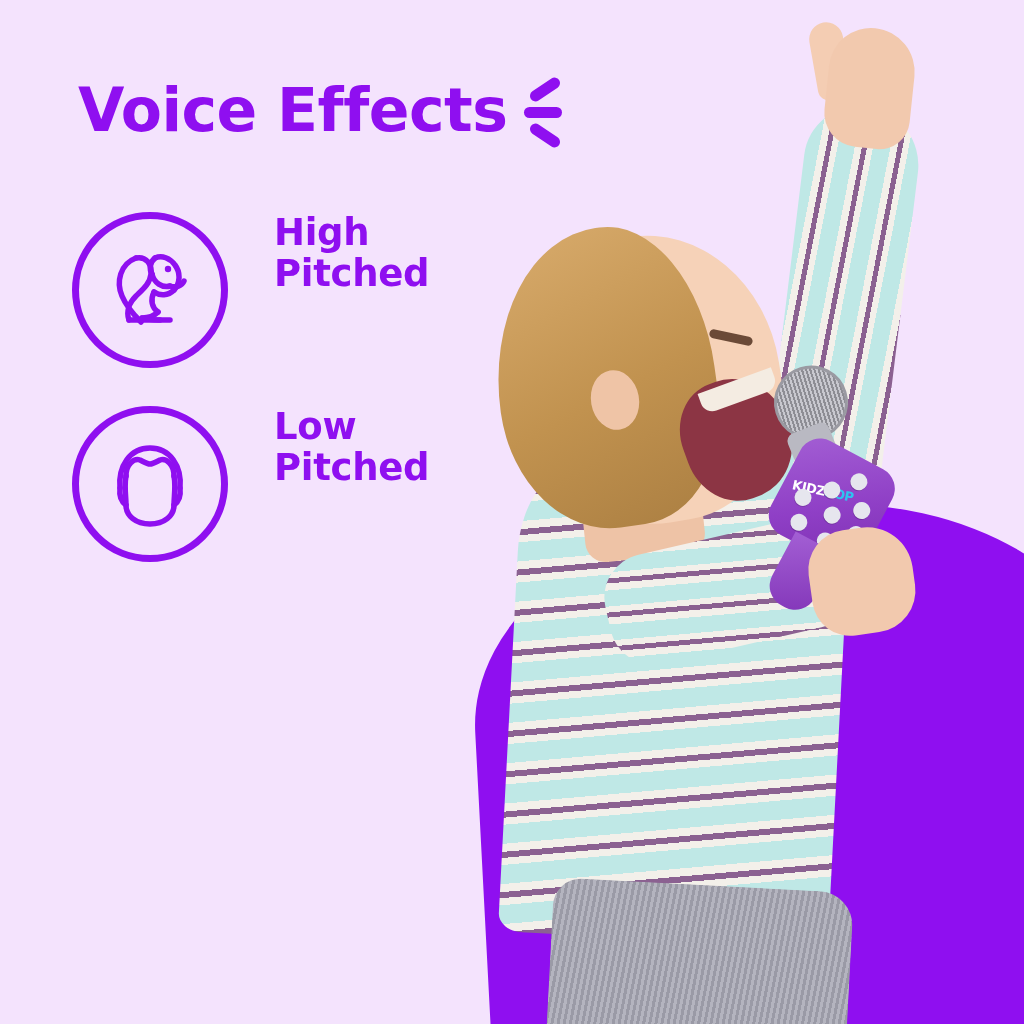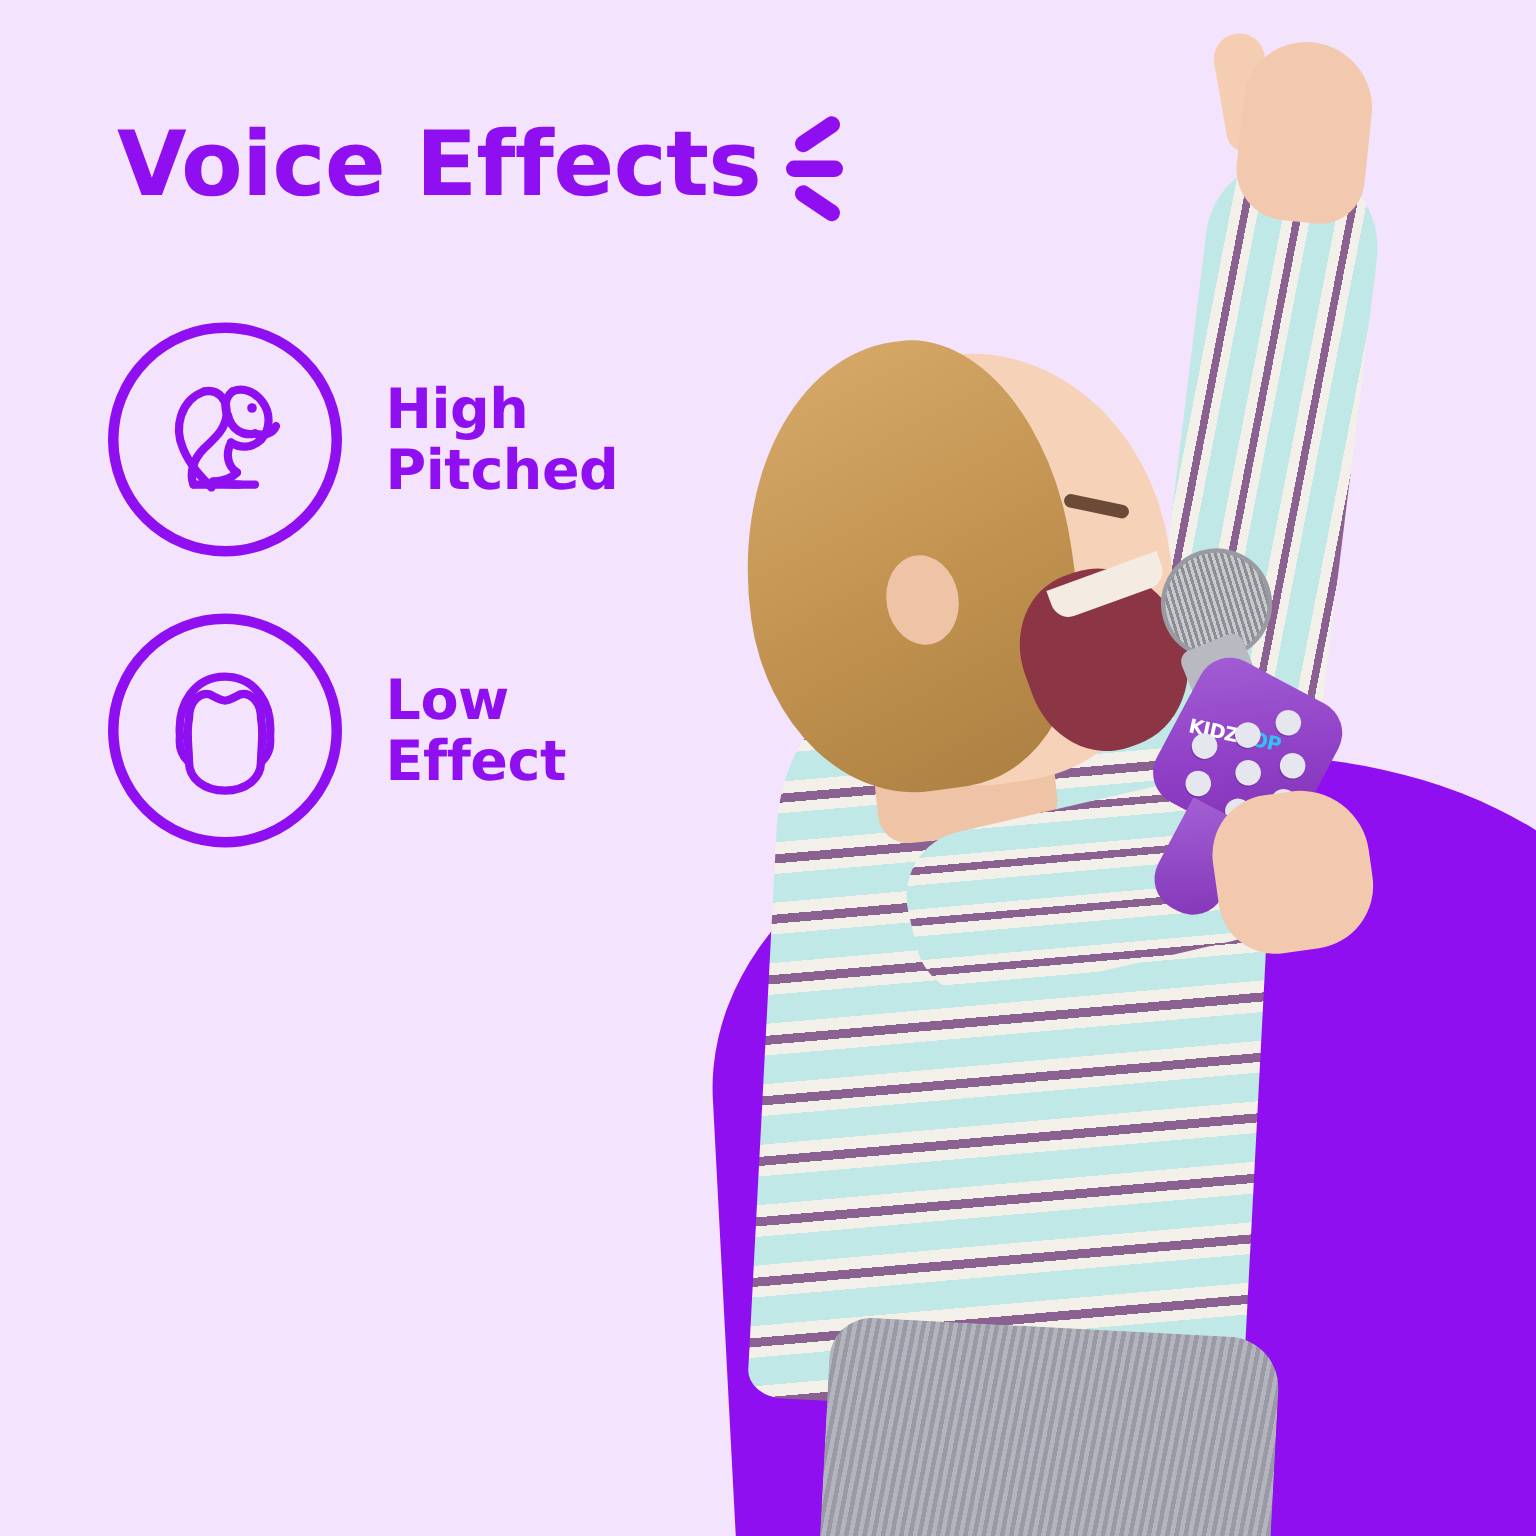--- a/index.html
+++ b/index.html
@@ -66,22 +66,21 @@
   .heading-mark i.m3 { width:34px; left:8px;  top:54px; transform:rotate(34deg); }
 
   
   .features {
     position:absolute;
     left:72px; top:212px;
     width:430px;
   }
   .feature {
     display:flex;
-    align-items:center;
-    gap:29px;
+    gap:46px;
     height:162px;
     margin-bottom:32px;
   }
   .feature:last-child { margin-bottom:0; }
 
   .feature-icon {
     flex:0 0 auto;
     width:156px; height:156px;
     border-radius:50%;
     border:7px solid #8f0ff0;
@@ -395,19 +394,19 @@
       <div class="feature-icon">
         <svg width="104" height="104" viewBox="0 0 104 104" fill="none" stroke="#8f0ff0" stroke-width="5.5" stroke-linecap="round" stroke-linejoin="round">
           <path d="M22 56 C20 34 32 16 52 16 C72 16 84 34 82 56"></path>
           <path d="M22 56 C21 64 24 70 28 73"></path>
           <path d="M82 56 C83 64 80 70 76 73"></path>
           <path d="M28 44 C28 32 36 26 42 28 C46 30 49 32 52 32 C55 32 58 30 62 28 C68 26 76 32 76 44"></path>
           <path d="M28 44 C26 54 28 64 28 73 C28 84 38 92 52 92 C66 92 76 84 76 73 C76 64 78 54 76 44"></path>
         </svg>
       </div>
       <div class="feature-label">Low
-Effect</div>
+Pitched</div>
     </div>
 
 
 
   </div>
 </div>
 
 </body></html>

